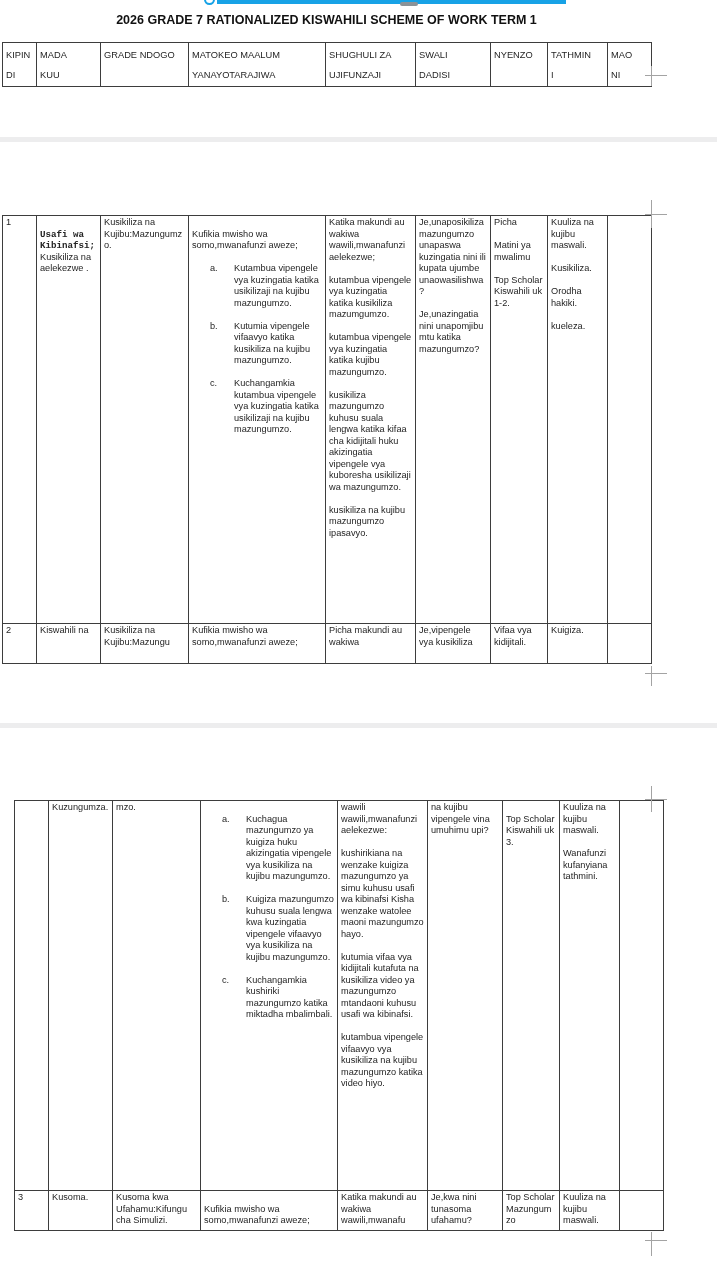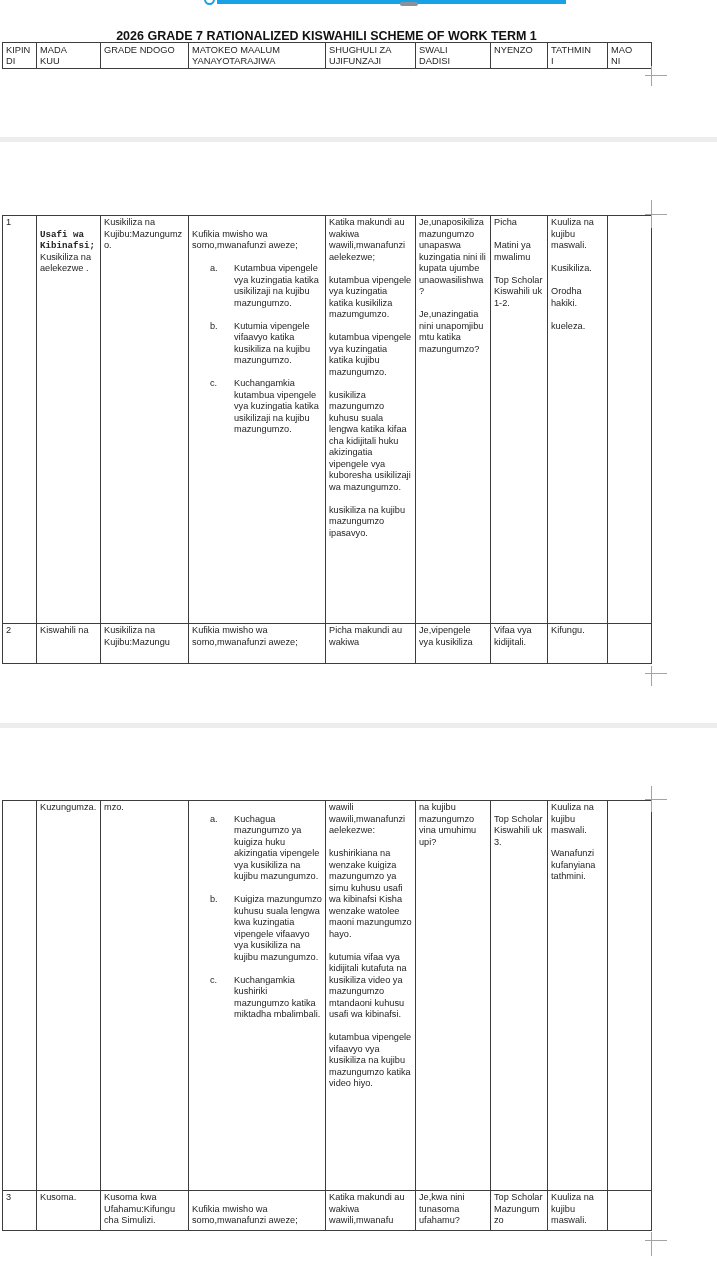--- a/index.html
+++ b/index.html
@@ -8,36 +8,36 @@
     width:717px; height:1275px; position:relative; overflow:hidden;
     font-family:"Liberation Sans", sans-serif; color:#242424;
   }
   
   .sel-bar { position:absolute; left:217px; top:0; width:349px; height:4px; background:#17a2e6; }
   .sel-handle { position:absolute; left:204px; top:-6px; width:11px; height:11px;
     border:2px solid #17a2e6; border-radius:50%; background:#fff; }
   .drag-handle { position:absolute; left:400px; top:2px; width:18px; height:4px;
     background:#8b9398; border-radius:2px; }
   
-  .title { position:absolute; left:2px; top:29px; width:649px; text-align:center;
+  .title { position:absolute; left:2px; top:13px; width:649px; text-align:center;
     font-weight:bold; font-size:12.5px; color:#111; }
   
   .page-gap { position:absolute; left:0; width:717px; height:5px; background:#ededee; }
   #gap1 { top:137px; } #gap2 { top:723px; }
   
   table.doc { position:absolute; left:2px; width:649px; border-collapse:collapse; table-layout:fixed; }
   table.doc td, table.doc th {
     border:1px solid #3d3d3d; vertical-align:top; text-align:left;
     padding:1px 3px; font-size:9.2px; line-height:11.5px; font-weight:normal;
     white-space:pre-line; overflow-wrap:break-word; overflow:hidden;
   }
   #t-head { top:42px; }
-  #t-head th { height:26px; font-size:9.3px; line-height:11px; padding-top:2px; }
+  #t-head th { height:26px; font-size:9.3px; line-height:20px; padding-top:2px; }
   #t-page2 { top:215px; }
-  #t-page3 { top:800px; }
+  #t-page3 { top:800px;margin-left:12px; }
   tr.r-tall1 td { height:408px; }
   tr.r-tall2 td { height:390px; }
   tr.r-cut td  { height:40px; }
   tr.r-cut3 td { height:39px; }
   .clip-tall1 { max-height:404px; overflow:hidden; }
   .clip-tall2 { max-height:386px; overflow:hidden; }
   .clip-cut   { max-height:37px;  overflow:hidden; }
   .para { white-space:pre-line; }
   .li { display:flex; margin-left:18px; white-space:normal; }
   .li .m { flex:0 0 24px; }
@@ -154,21 +154,21 @@
     <td><div class="clip-tall1 para"></div></td>
   </tr>
   <tr class="r-cut">
     <td><div class="clip-cut para">2</div></td>
     <td><div class="clip-cut para">Kiswahili na</div></td>
     <td><div class="clip-cut para">Kusikiliza na Kujibu:Mazungu</div></td>
     <td><div class="clip-cut para">Kufikia mwisho wa somo,mwanafunzi aweze;</div></td>
     <td><div class="clip-cut para">Picha makundi au wakiwa</div></td>
     <td><div class="clip-cut para">Je,vipengele vya kusikiliza</div></td>
     <td><div class="clip-cut para">Vifaa vya kidijitali.</div></td>
-    <td><div class="clip-cut para">Kifungu.</div></td>
+    <td><div class="clip-cut para">Kuigiza.</div></td>
     <td><div class="clip-cut para"></div></td>
   </tr>
 </tbody>
   </table>
 
 <div class="page-gap" id="gap2"></div>
 
 <table class="doc" id="t-page3">
   <colgroup>
     <col style="width:34px">
@@ -200,21 +200,21 @@
               <span class="t">Kuchangamkia kushiriki mazungumzo katika miktadha mbalimbali.</span>
             </div>
     </div></td>
     <td><div class="clip-tall2 para">wawili wawili,mwanafunzi aelekezwe:
 
 kushirikiana na wenzake kuigiza mazungumzo ya simu kuhusu usafi wa kibinafsi Kisha wenzake watolee maoni mazungumzo hayo.
 
 kutumia vifaa vya kidijitali kutafuta na kusikiliza video ya mazungumzo mtandaoni kuhusu usafi wa kibinafsi.
 
 kutambua vipengele vifaavyo vya kusikiliza na kujibu mazungumzo katika video hiyo.</div></td>
-    <td><div class="clip-tall2 para">na kujibu mazungumzo vina umuhimu upi?</div></td>
+    <td><div class="clip-tall2 para">na kujibu vipengele vina umuhimu upi?</div></td>
     <td><div class="clip-tall2 para">
 Top Scholar Kiswahili uk 3.</div></td>
     <td><div class="clip-tall2 para">Kuuliza na kujibu maswali.
 
 Wanafunzi kufanyiana tathmini.</div></td>
     <td><div class="clip-tall2 para"></div></td>
   </tr>
   <tr class="r-cut3">
     <td><div class="clip-cut para">3</div></td>
     <td><div class="clip-cut para">Kusoma.</div></td>

